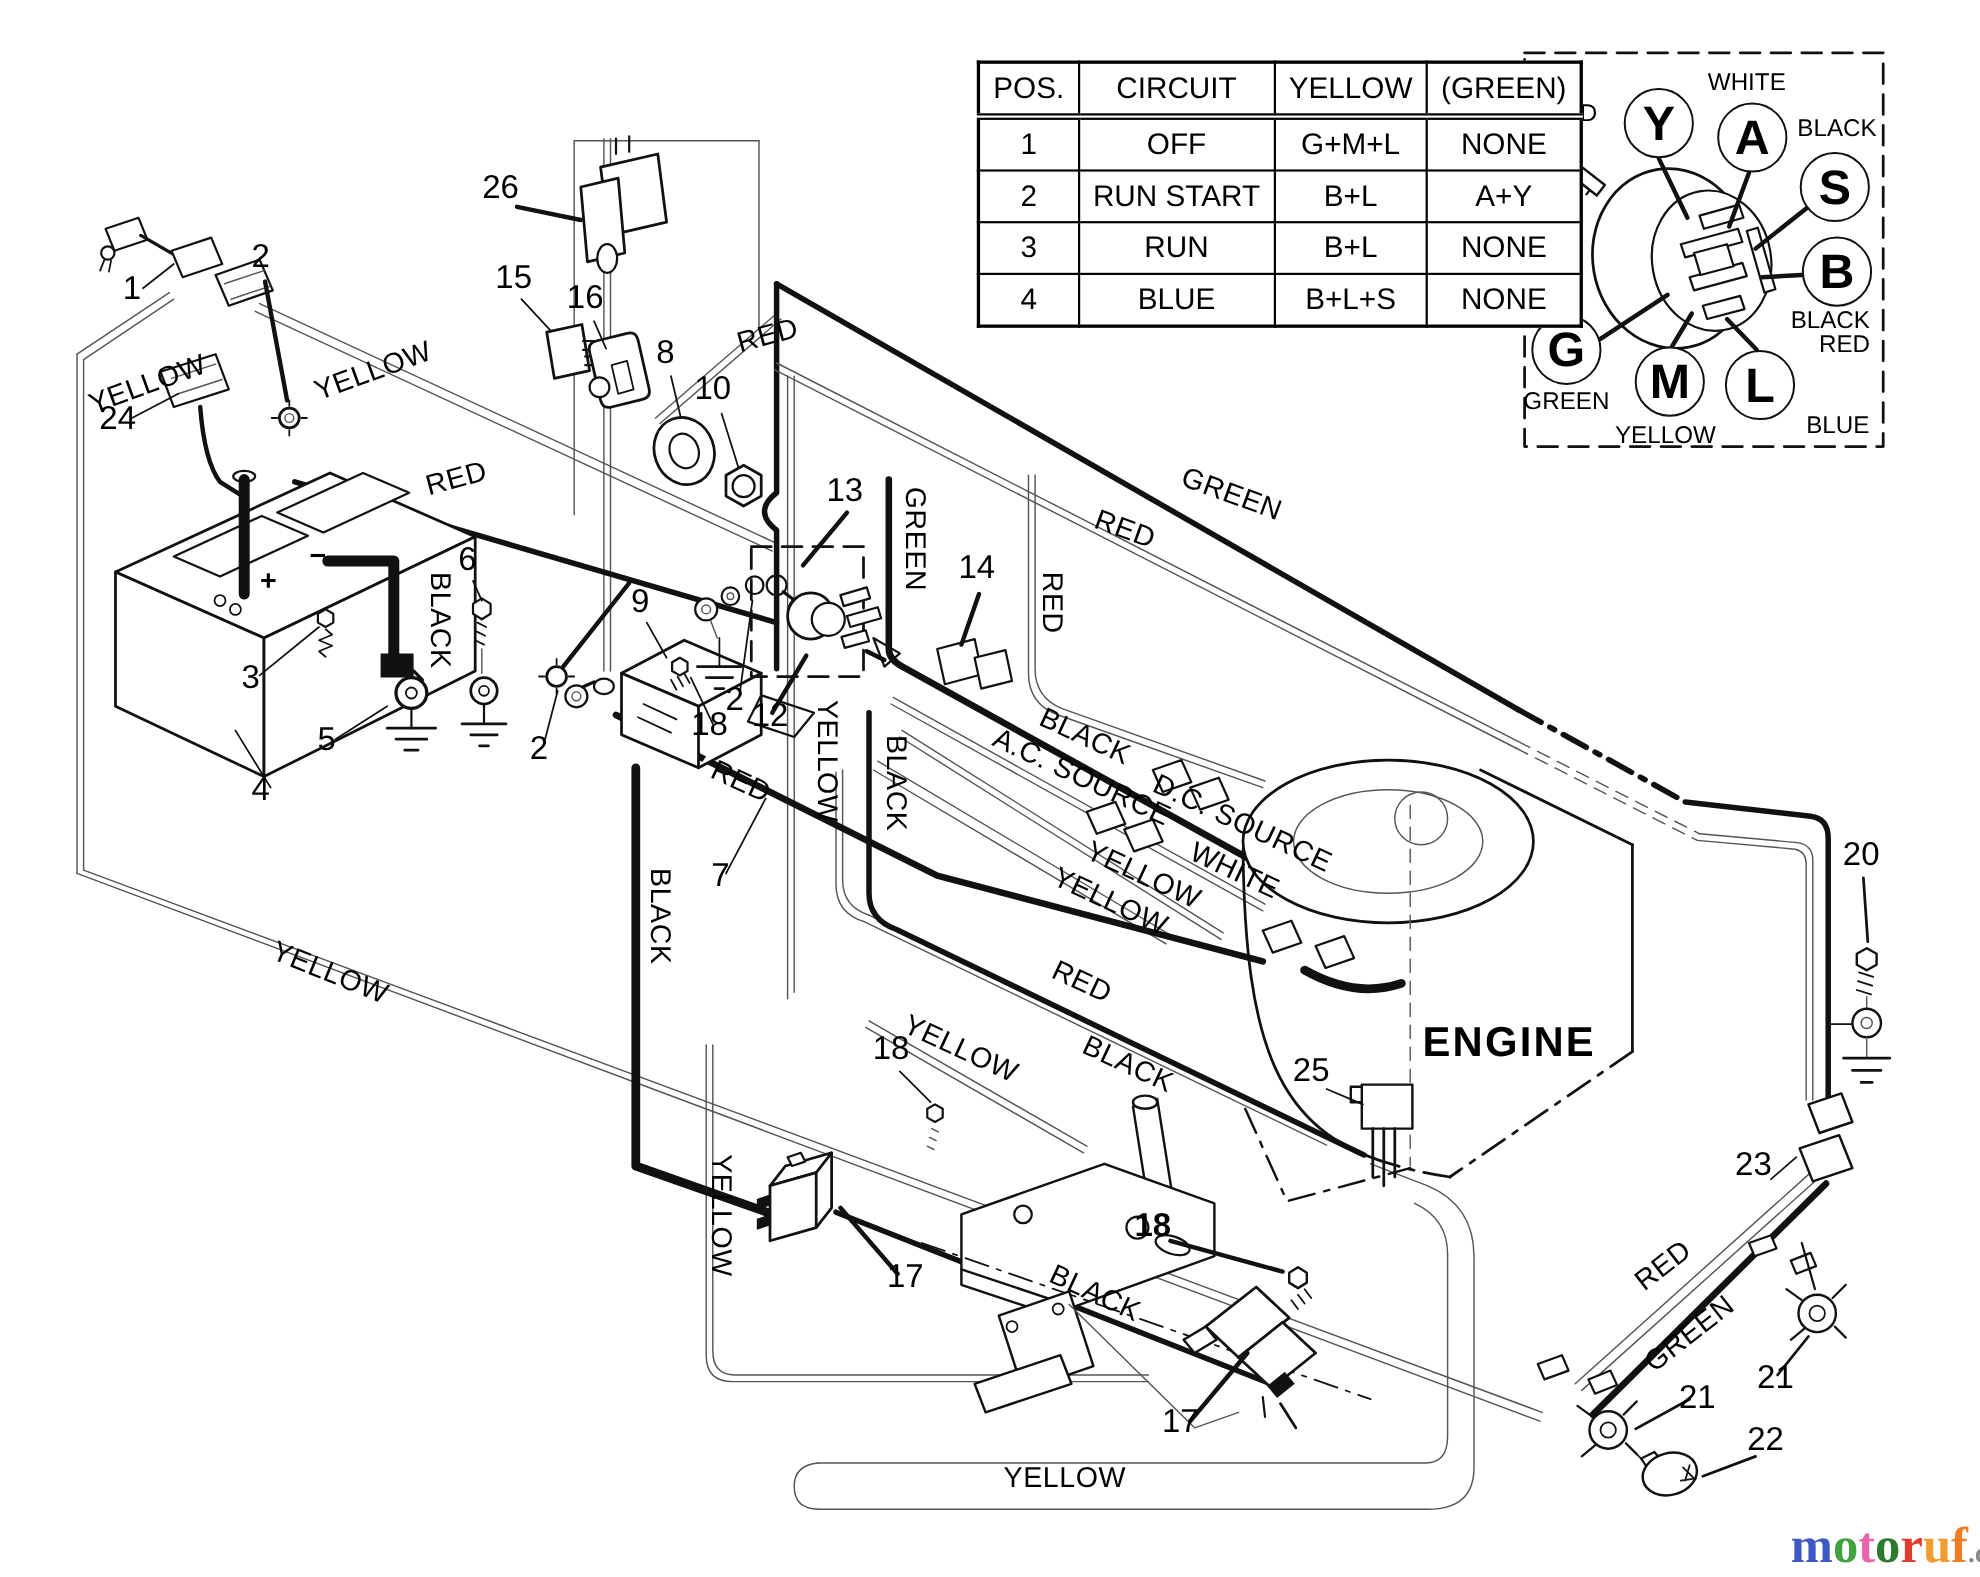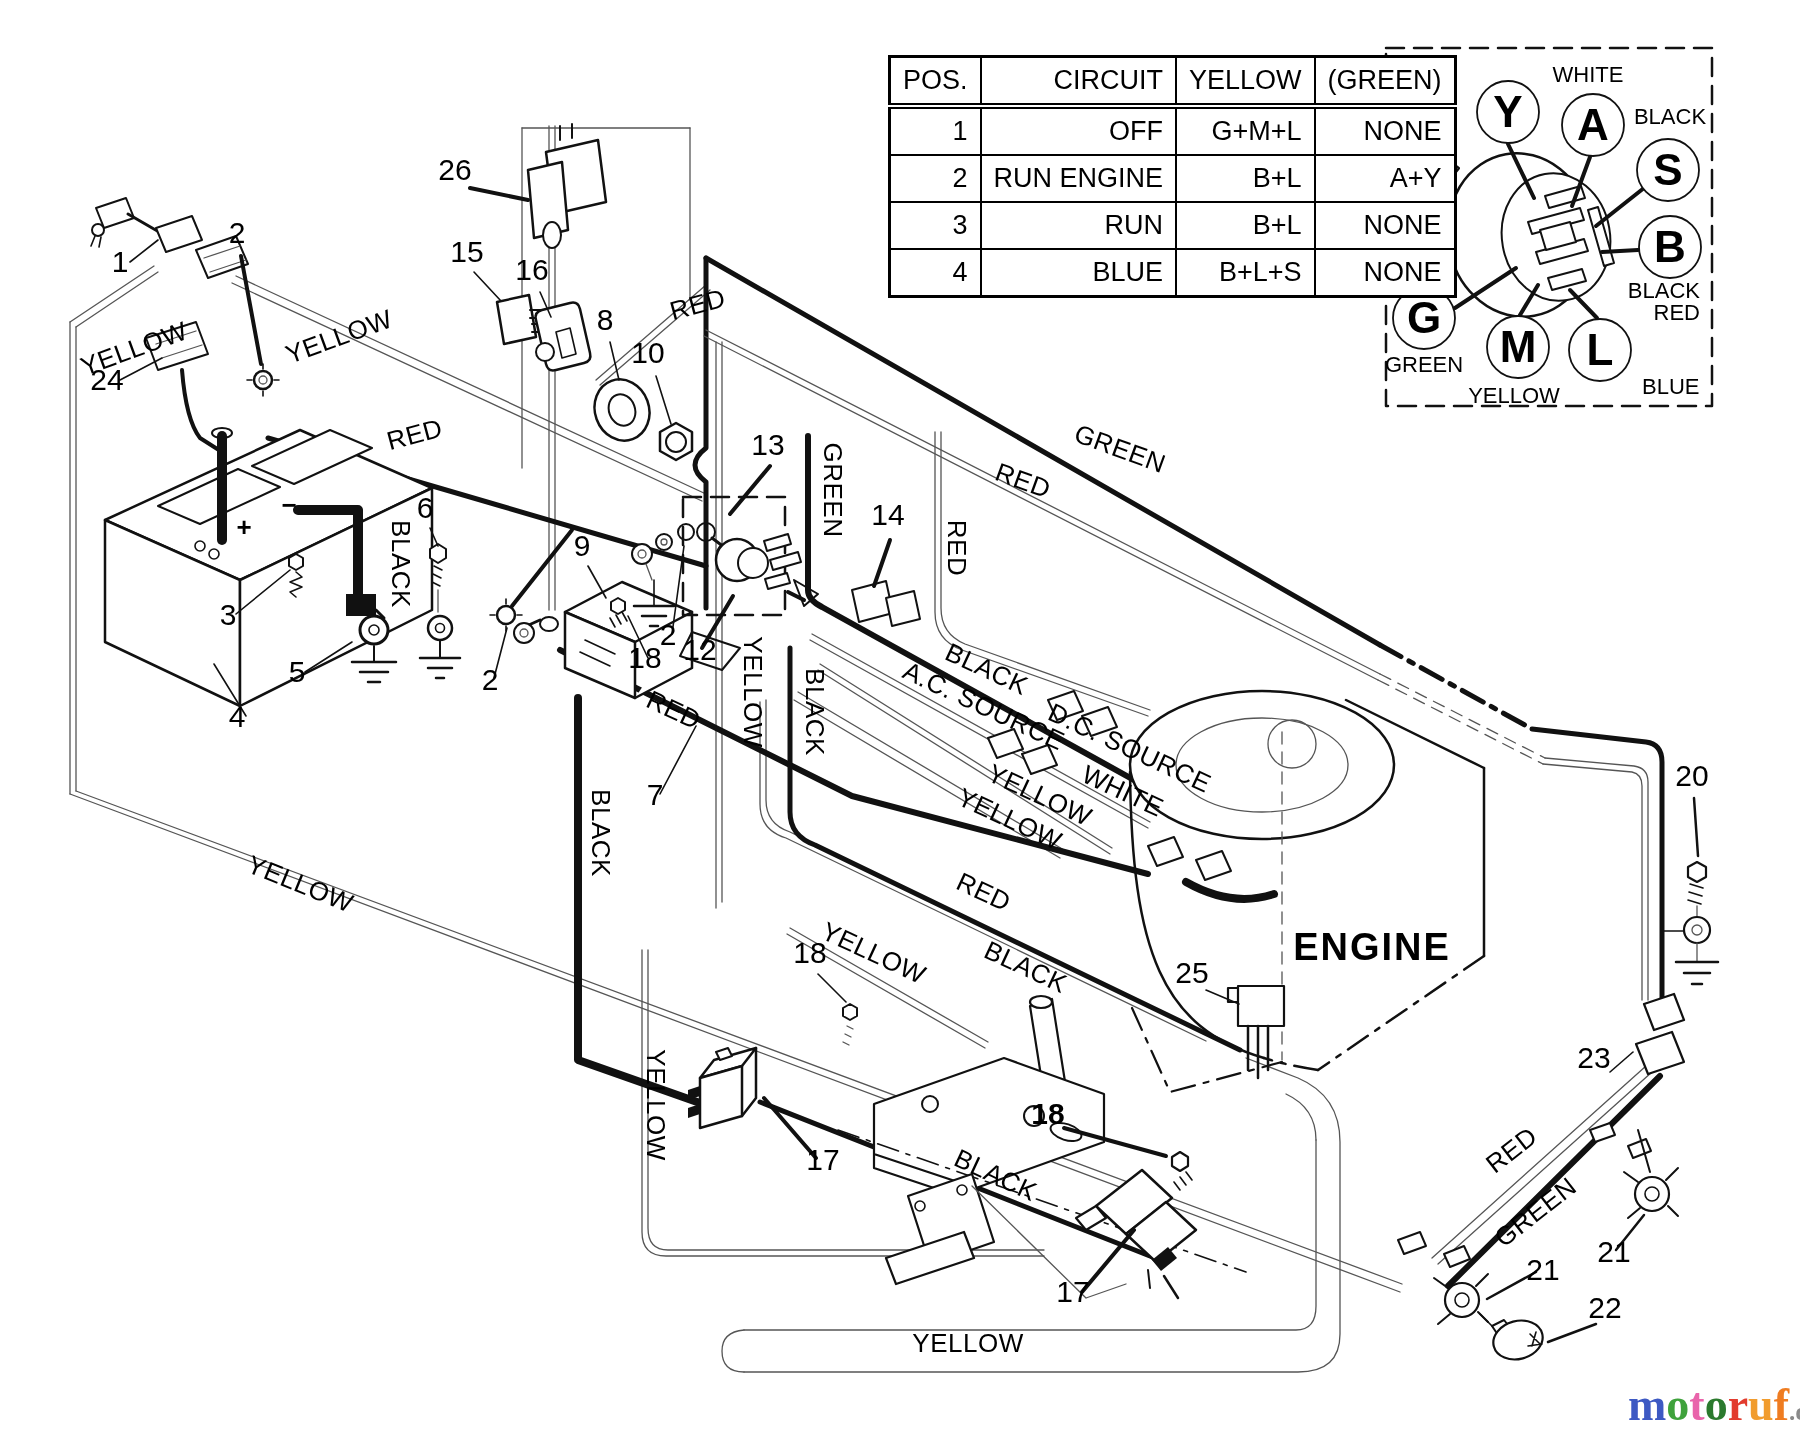--- a/index.html
+++ b/index.html
@@ -31,21 +31,21 @@
   .co-b{font-size:30px;text-anchor:middle;font-weight:bold}
   .term{font-size:44px;font-weight:bold;text-anchor:middle}
   .twire{font-size:22px}
   .eng{font-size:38px;font-weight:bold;letter-spacing:2px;text-anchor:middle}
   .indak{font-size:9px;font-weight:bold;letter-spacing:1px}
   .sign{font-size:26px;font-weight:bold;text-anchor:middle}
   
   .pos-table{position:absolute;left:888px;top:55px}
   .pos-table table{border-collapse:collapse;border:3px solid #000;
       font-family:"Liberation Sans",sans-serif;font-size:27px;color:#000;background:#fff}
-  .pos-table th,.pos-table td{border:2px solid #000;text-align:right;height:45px;padding:0 12px;font-weight:normal}
+  .pos-table th,.pos-table td{border:2px solid #000;text-align:center;height:45px;padding:0 12px;font-weight:normal}
   .pos-table thead th{border-bottom:6px double #000}
   .pos-table th:nth-child(1),.pos-table td:nth-child(1){min-width:56px}
   .pos-table th:nth-child(2),.pos-table td:nth-child(2){min-width:152px}
   .pos-table th:nth-child(3),.pos-table td:nth-child(3){min-width:112px}
   .pos-table th:nth-child(4),.pos-table td:nth-child(4){min-width:82px}
   
   .watermark{position:absolute;left:1628px;top:1382px;font-family:"Liberation Serif",serif;
       font-weight:bold;font-size:46px;line-height:46px;white-space:nowrap}
   .watermark .suffix{font-size:25px;color:#8a8a8a;font-weight:bold}
 </style>
@@ -510,21 +510,21 @@
         </thead>
     <tbody id="pt-body">
           <tr>
             <td>1</td>
             <td>OFF</td>
             <td>G+M+L</td>
             <td>NONE</td>
           </tr>
           <tr>
             <td>2</td>
-            <td>RUN ENGINE</td>
+            <td>RUN START</td>
             <td>B+L</td>
             <td>A+Y</td>
           </tr>
           <tr>
             <td>3</td>
             <td>RUN</td>
             <td>B+L</td>
             <td>NONE</td>
           </tr>
           <tr>

